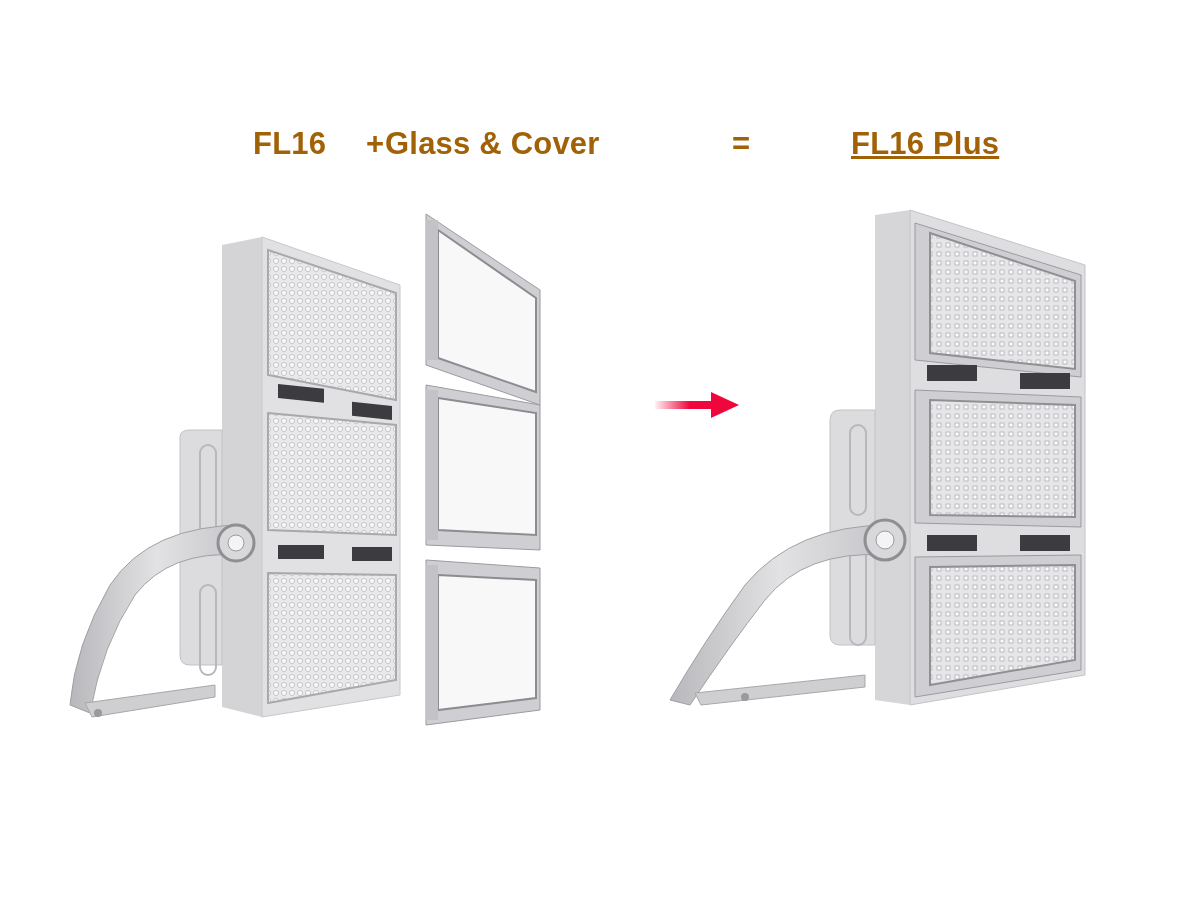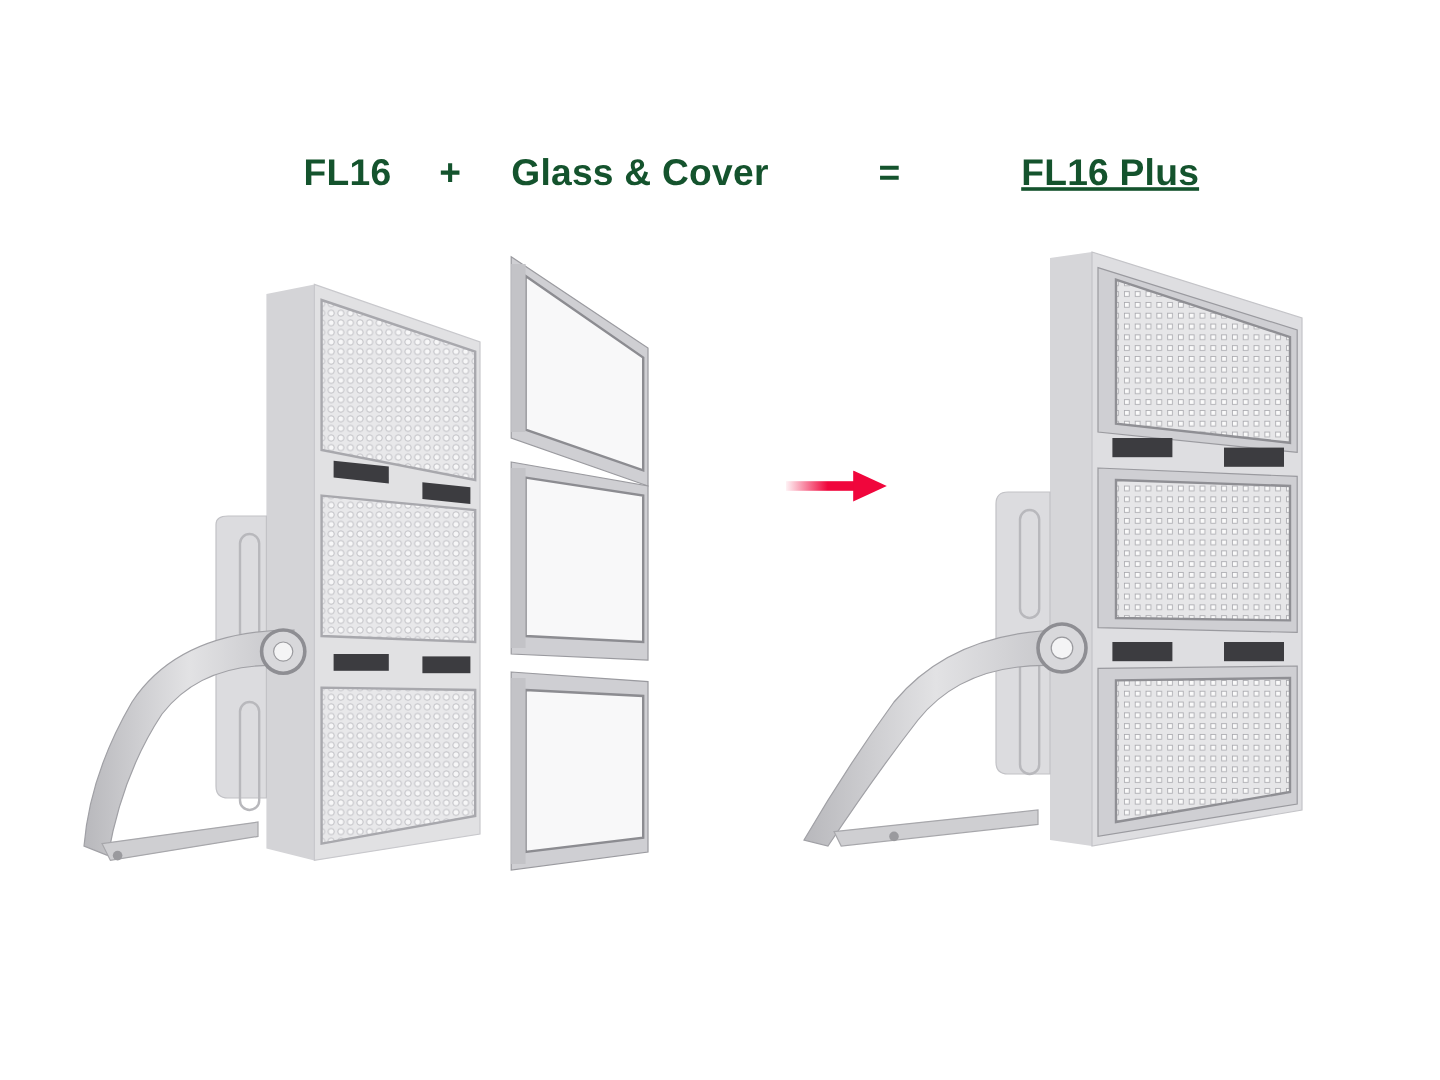--- a/index.html
+++ b/index.html
@@ -1,22 +1,22 @@
 <!DOCTYPE html>
 <html><head>
   <meta charset="utf-8">
   <style>
     html, body { margin: 0; padding: 0; background: #ffffff; }
     body { width: 1200px; height: 900px; position: relative; overflow: hidden;
            font-family: "Liberation Sans", sans-serif; }
     .headline { position: absolute; top: 124px; font-weight: bold; font-size: 31px;
-                color: #14532d; white-space: nowrap; line-height: 40px; letter-spacing: 0.2px; }
+                color: #a16207; white-space: nowrap; line-height: 40px; letter-spacing: 0.2px; }
     #t-fl16 { left: 253px; }
     #t-plus { left: 366px; }
-    #t-glass { left: 426px; text-align: right; }
+    #t-glass { left: 385px; text-align: right; }
     #t-eq { left: 732px; }
     #t-result { left: 851px; text-decoration: underline; }
     .figure { position: absolute; }
     #fig-base { left: 40px; top: 225px; width: 370px; height: 510px; }
     #fig-covers { left: 420px; top: 210px; width: 135px; height: 520px; }
     #fig-plus { left: 665px; top: 205px; width: 430px; height: 510px; }
     #arrow { position: absolute; left: 655px; top: 392px; width: 85px; height: 28px; }
   </style>
 </head>
 <body>

